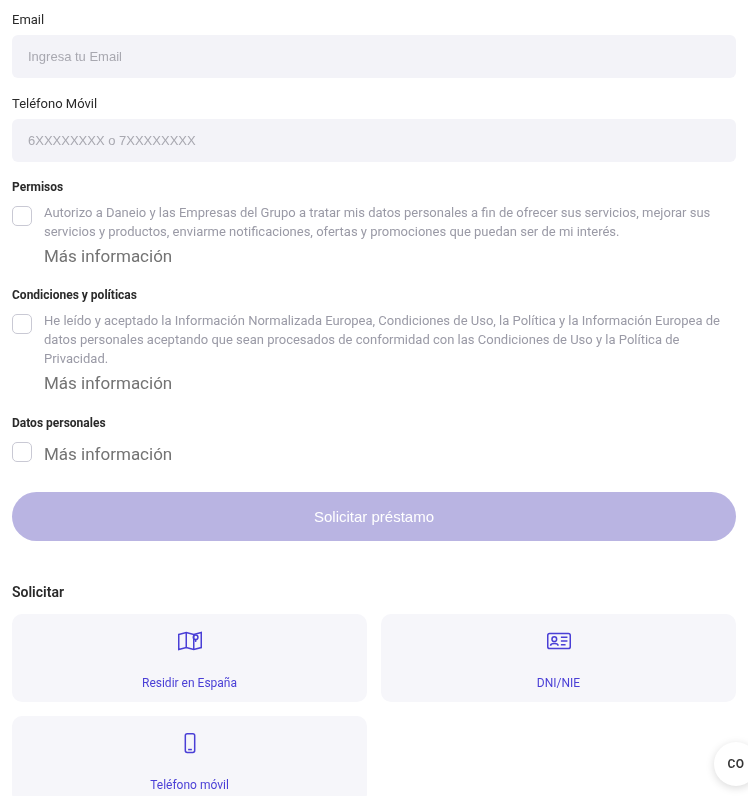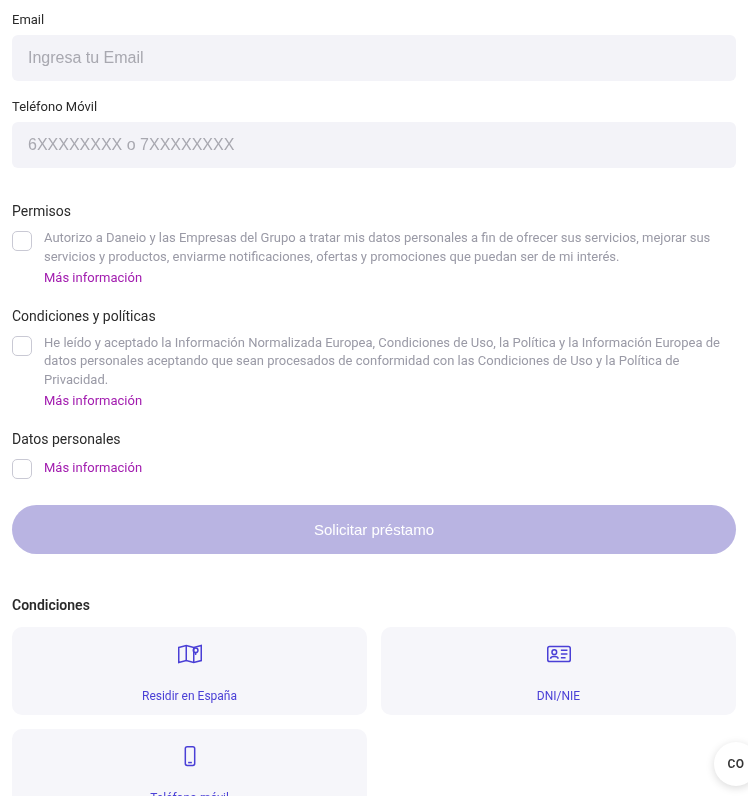--- a/index.html
+++ b/index.html
@@ -16,31 +16,30 @@
     color: #2a2a2a;
     margin-bottom: 8px;
     display: block;
   }
   .text-input {
     width: 100%;
     background: #f3f3f8;
     border: none;
     border-radius: 6px;
     padding: 14px 16px;
-    font-size: 16px;
+    font-size: 13px;
     color: #14532d;
     margin-bottom: 18px;
   }
   .text-input::placeholder { color: #a8a8b0; }
   .section-title {
-    font-size: 14px;
-    font-weight: 400;
+    font-size: 12px;
+    font-weight: 700;
     color: #2a2a2a;
     margin-bottom: 10px;
-    margin-top: 17px;
   }
   .check-row {
     display: flex;
     align-items: flex-start;
     gap: 12px;
     margin-bottom: 20px;
   }
   .checkbox {
     width: 20px;
     height: 20px;
@@ -50,22 +49,22 @@
     margin-top: 2px;
     background: #fff;
     cursor: pointer;
   }
   .check-text {
     font-size: 13px;
     line-height: 1.45;
     color: #9a9aa6;
   }
   .more-link {
-    color: #a21caf;
-    font-size: 13px;
+    color: #737373;
+    font-size: 17px;
     cursor: pointer;
     display: block;
     margin-top: 2px;
   }
   .submit-btn {
     width: 100%;
     background: #b9b4e2;
     color: #fff;
     border: none;
     border-radius: 30px;
@@ -166,21 +165,21 @@
   <div class="checkbox"></div>
   <div class="check-text">
     <span class="more-link">Más información</span>
   </div>
 </div>
 
 
 <button class="submit-btn">Solicitar préstamo</button>
 
 
-<div class="req-title">Condiciones</div>
+<div class="req-title">Solicitar</div>
 <div class="req-grid">
   <div class="req-card">
     <div class="req-icon">
       <svg viewBox="0 0 32 26" width="30" height="26">
         <path d="M4 6 L12 4 L20 6 L28 4 L28 20 L20 22 L12 20 L4 22 Z"></path>
         <path d="M12 4 L12 20"></path>
         <path d="M20 6 L20 22"></path>
         <circle cx="22" cy="9" r="2.5"></circle>
         <path d="M22 11.5 L22 14"></path>
       </svg>

